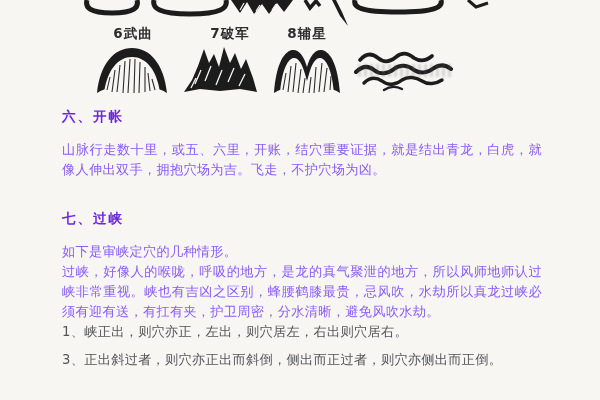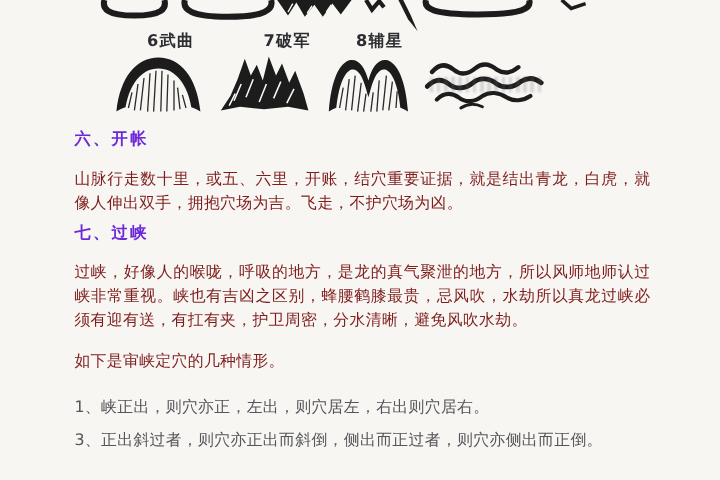--- a/index.html
+++ b/index.html
@@ -10,21 +10,21 @@
     overflow:hidden;
     font-family:"DejaVu Sans", sans-serif;
     color:#55555b;
   }
   
   .figure-strip{position:absolute;left:0;top:0;width:600px;height:96px;}
   .remnants{position:absolute;left:0;top:0;}
   .fig-label{
     position:absolute;top:25px;height:16px;
     font-size:13.5px;font-weight:600;color:#2e2e32;
-    letter-spacing:1px;white-space:nowrap;text-align:right;
+    letter-spacing:1px;white-space:nowrap;text-align:center;
   }
   .lab-6{left:104px;width:58px;}
   .lab-7{left:201px;width:58px;}
   .lab-8{left:278px;width:58px;}
   .lab-9{left:370px;width:60px;}
   .mount{position:absolute;}
   .mt-dome{left:95px;top:44px;}
   .mt-jagged{left:182px;top:40px;}
   .mt-hump{left:272px;top:44px;}
   .mt-waves{left:354px;top:50px;}
@@ -39,27 +39,27 @@
   
   .doc{
     position:absolute;left:0;top:96px;width:600px;
     padding:0 58px 0 62px;box-sizing:border-box;
     font-size:13.2px;line-height:20px;letter-spacing:.3px;
   }
   .sec-heading{
     font-weight:600;color:#6d28d9;
     margin:10px 0 14px 0;letter-spacing:2px;font-size:13.5px;
   }
-  .sec-heading.second{margin-top:4px;}
+  .sec-heading.second{margin-top:28px;}
   .para{
     margin:0;text-align:justify;text-justify:inter-ideograph;
-    color:#7f1d1d;
+    color:#8b5cf6;
   }
   .intro{margin-top:14px;}
-  .list{margin-top:18px;}
+  .list{}
   .list-item{margin:0 0 8px 0;color:#54545a;}
 </style>
 </head>
 <body>
 
 <div class="page">
 
   <div class="figure-strip">
 
     <svg class="remnants" width="600" height="30" viewBox="0 0 600 30">
@@ -105,23 +105,23 @@
   </div>
 
   <div class="doc">
 
     <div class="sec-heading">六、开帐</div>
 
     <p class="para">山脉行走数十里，或五、六里，开账，结穴重要证据，就是结出青龙，白虎，就像人伸出双手，拥抱穴场为吉。飞走，不护穴场为凶。</p>
 
     <div class="sec-heading second">七、过峡</div>
 
+    <p class="para intro">如下是审峡定穴的几种情形。</p>
+
     <p class="para">过峡，好像人的喉咙，呼吸的地方，是龙的真气聚泄的地方，所以风师地师认过峡非常重视。峡也有吉凶之区别，蜂腰鹤膝最贵，忌风吹，水劫所以真龙过峡必须有迎有送，有扛有夹，护卫周密，分水清晰，避免风吹水劫。</p>
-
-    <p class="para intro">如下是审峡定穴的几种情形。</p>
 
     <div class="list">
       <p class="list-item">1、峡正出，则穴亦正，左出，则穴居左，右出则穴居右。</p>
       <p class="list-item">3、正出斜过者，则穴亦正出而斜倒，侧出而正过者，则穴亦侧出而正倒。</p>
 
     </div>
 
   </div>
 </div>
 

